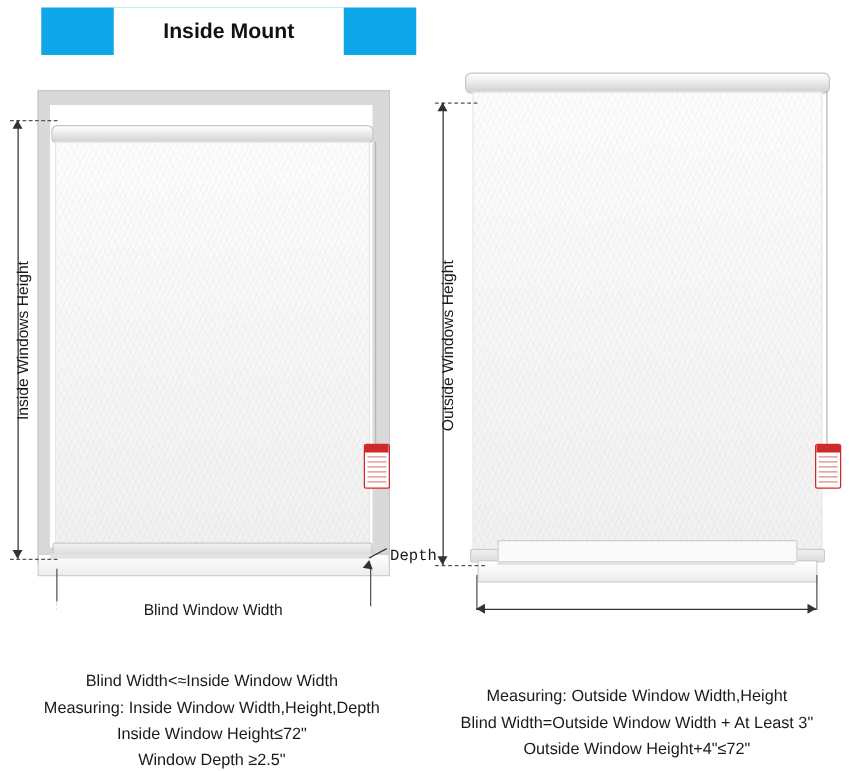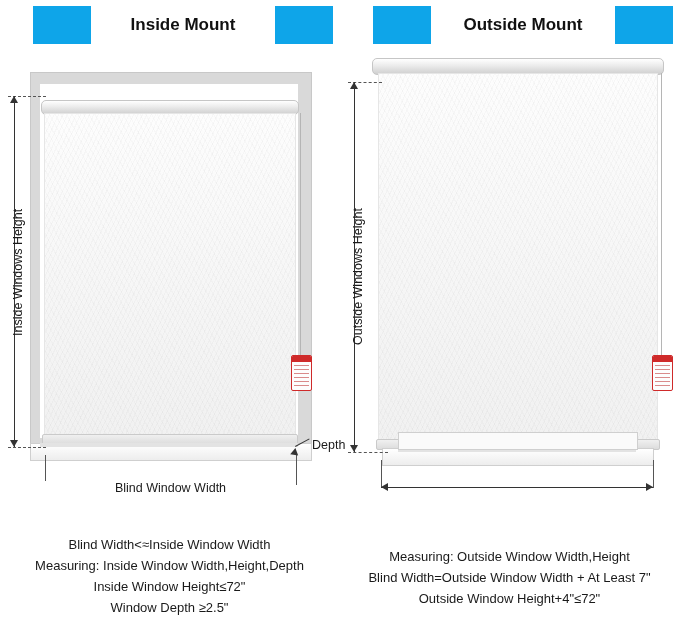--- a/index.html
+++ b/index.html
@@ -236,36 +236,32 @@
 
     <div class="tick-v" style="left:45px; top:455px; height:30px; background:#555;"></div>
     <div class="tick-v" style="left:296px; top:455px; height:30px; background:#555;"></div>
     <div class="dimline-h" style="left:45px; top:487px; width:251px;"></div>
     <div class="arrow left" style="left:45px; top:483px;"></div>
     <div class="arrow right" style="left:289px; top:483px;"></div>
     <div class="hlabel" style="left:45px; top:481px; width:251px; background:#fff;">Blind Window Width</div>
 
     <div class="depth-leader" style="left:295px; top:446px; width:16px; transform:rotate(-28deg); transform-origin:0 0;"></div>
     <div class="arrow right" style="left:290px; top:449px; transform:rotate(160deg);"></div>
-    <div class="depth-label" style="left:312px; top:438px;">Depth</div>
+    <div class="depth-label" style="left:312px; top:438px;font-family:Liberation Mono, monospace;">Depth</div>
 
     <div class="caption" style="top:534px;">
       <div>Blind Width&lt;≈Inside Window Width</div>
       <div>Measuring: Inside Window Width,Height,Depth</div>
       <div>Inside Window Height≤72"</div>
       <div>Window Depth ≥2.5"</div>
     </div>
   </div>
 
   <div class="panel right">
 
-    <div class="banner">
-      <div class="band-white"></div>
-      <div class="band-label">Outside Mount</div>
-    </div>
 
     <div class="scene">
 
       <div class="headrail" style="left:32px; top:58px; width:290px; height:15px;"></div>
 
       <div class="shade-fabric" style="left:38px; top:73px; width:278px; height:368px;"></div>
 
       <div class="bottomrail" style="left:36px; top:439px; width:282px; height:9px;"></div>
 
       <div class="sill" style="left:42px; top:448px; width:270px; height:16px;"></div>
@@ -292,18 +288,18 @@
     <div class="vlabel" style="left:11px; top:345px;">Outside Windows Height</div>
 
     <div class="tick-v" style="left:41px; top:460px; height:28px; background:#555;"></div>
     <div class="tick-v" style="left:313px; top:460px; height:28px; background:#555;"></div>
     <div class="dimline-h" style="left:41px; top:487px; width:272px;"></div>
     <div class="arrow left" style="left:41px; top:483px;"></div>
     <div class="arrow right" style="left:306px; top:483px;"></div>
 
     <div class="caption" style="top:546px;">
       <div>Measuring: Outside Window Width,Height</div>
-      <div>Blind Width=Outside Window Width + At Least 7"</div>
+      <div>Blind Width=Outside Window Width + At Least 3"</div>
       <div>Outside Window Height+4"≤72"</div>
     </div>
   </div>
 
 </div>
 
 </body></html>

